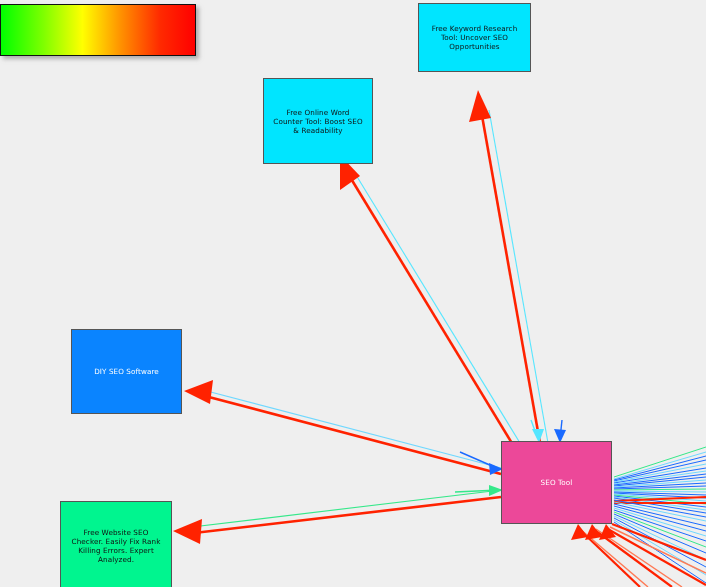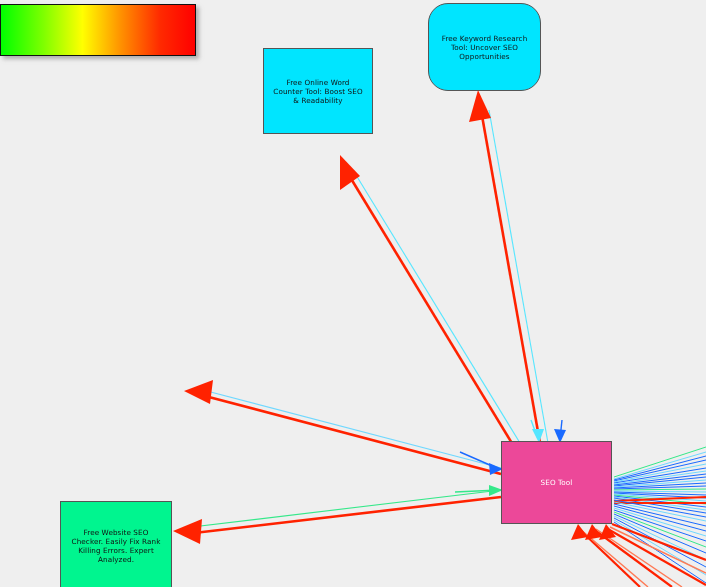--- a/index.html
+++ b/index.html
@@ -158,32 +158,35 @@
       <polygon points="503,490 489,485 489,496" fill="#35e88a"></polygon>
       <line x1="531" y1="420" x2="538" y2="439" stroke="#55e6ff" stroke-width="1.4"></line>
       <polygon points="539,443 532,429 544,429" fill="#55e6ff"></polygon>
       <line x1="562" y1="420" x2="560" y2="439" stroke="#1a6aff" stroke-width="1.4"></line>
       <polygon points="560,443 554,429 566,430" fill="#1a6aff"></polygon>
     </g>
   </svg>
 
   <div class="colorbar" style="background:linear-gradient(to right,#00ff00 0%,#7fff00 22%,#ffff00 42%,#ff9000 62%,#ff2a00 82%,#ff0000 100%);"></div>
 
-  <div class="node node-cyan" style="left:428px; top:3px; width:113px; height:88px;border-radius:20px;">
+  <div class="node node-cyan" style="left:418px; top:3px; width:113px; height:69px;">
     <span class="node-label">Free Keyword Research
 Tool: Uncover SEO
 Opportunities</span>
   </div>
 
-  <div class="node node-cyan" style="left:263px; top:48px; width:110px; height:86px;">
+  <div class="node node-cyan" style="left:263px; top:78px; width:110px; height:86px;">
     <span class="node-label">Free Online Word
 Counter Tool: Boost SEO
 &amp; Readability</span>
   </div>
 
+  <div class="node node-blue" style="left:71px; top:329px; width:111px; height:85px;">
+    <span class="node-label">DIY SEO Software</span>
+  </div>
 
   <div class="node node-green" style="left:60px; top:492px; width:112px; height:90px;margin-top:9px;">
     <span class="node-label">Free Website SEO
 Checker. Easily Fix Rank
 Killing Errors. Expert
 Analyzed.</span>
   </div>
 
   <div class="node node-red" style="left:501px; top:441px; width:111px; height:83px;">
     <span class="node-label">SEO Tool</span>

